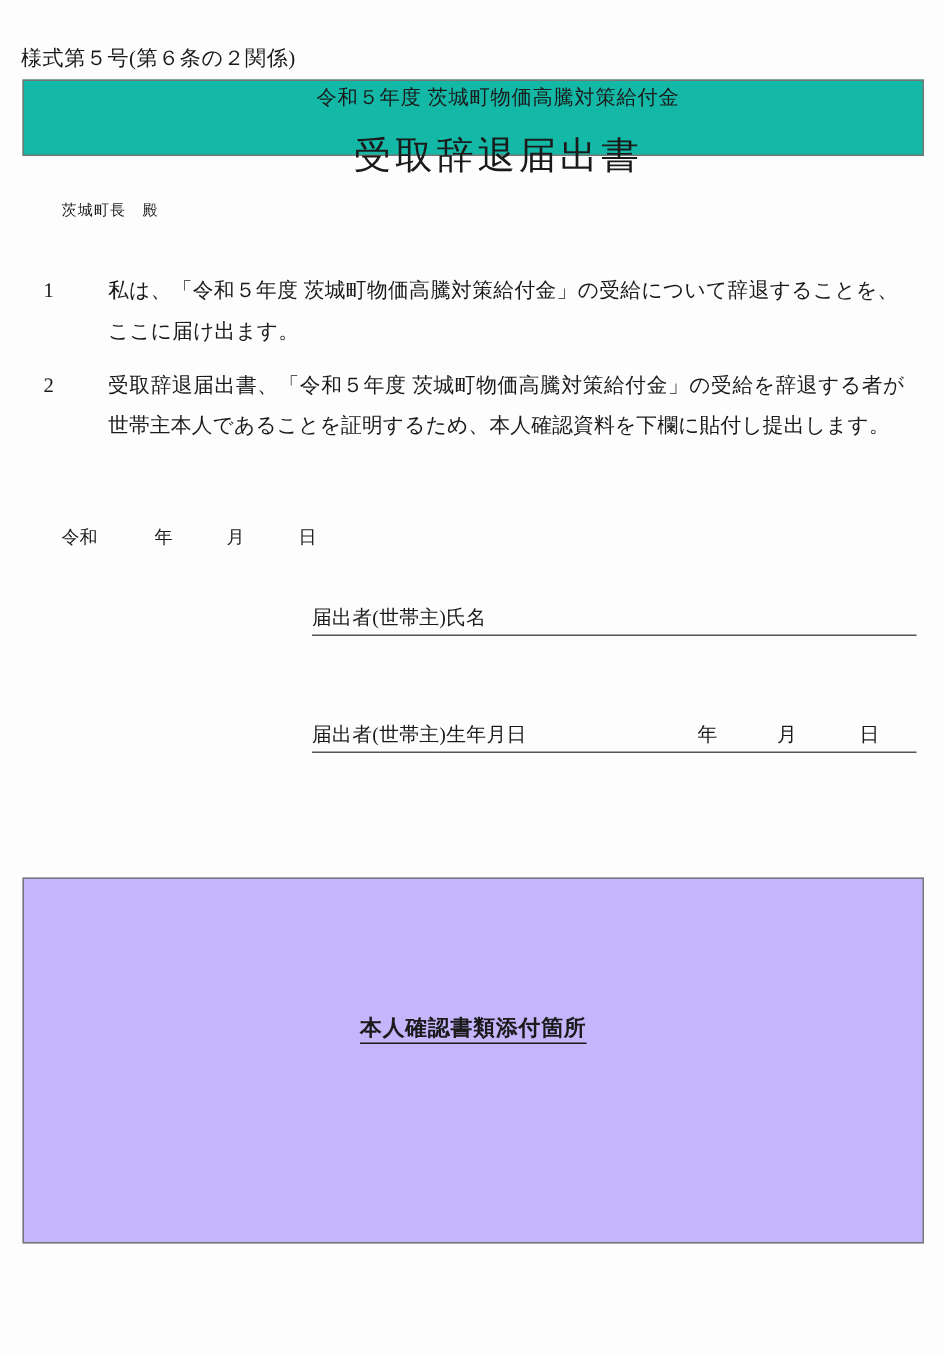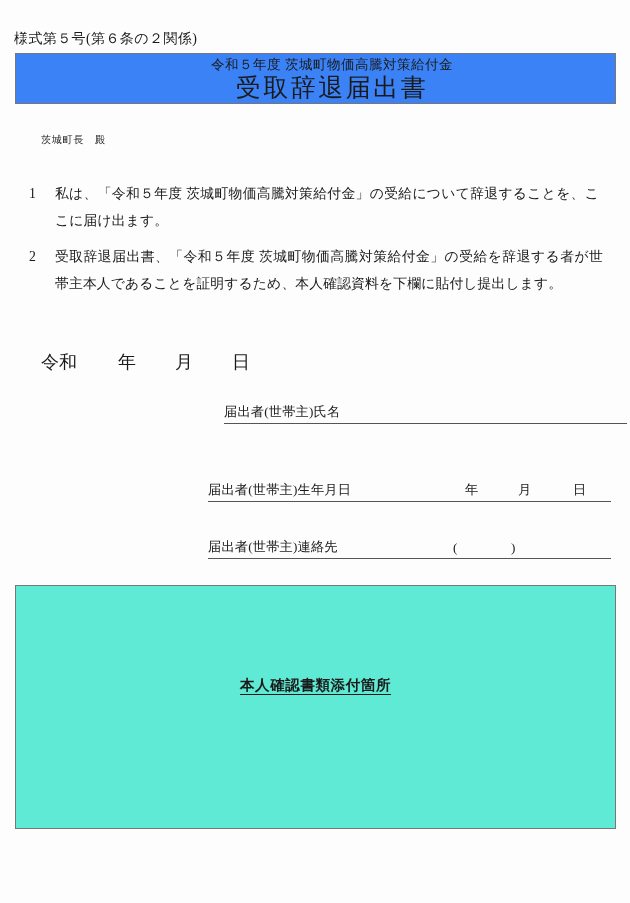--- a/index.html
+++ b/index.html
@@ -36,39 +36,39 @@
 
   
   .title-box {
     position: absolute;
     left: 15px;
     top: 53px;
     width: 601px;
     height: 51px;
     border: 1px solid #777;
     box-sizing: border-box;
-    background: #3b82f6;
+    background: #14b8a6;
     display: flex;
     flex-direction: column;
     align-items: center;
     justify-content: flex-start;
     padding-top: 3px;
     padding-left: 33px;
   }
   .title-sub {
     font-size: 13.5px;
     letter-spacing: 0.5px;
     line-height: 1.2;
     white-space: nowrap;
   }
   .title-main {
     font-size: 25px;
     letter-spacing: 2.5px;
     line-height: 1.15;
-    margin-top: 1px;
+    margin-top: 18px;
     white-space: nowrap;
   }
 
   
   .addressee {
     position: absolute;
     left: 41px;
     top: 133px;
     font-size: 10px;
     letter-spacing: 0.8px;
@@ -86,40 +86,40 @@
   }
   .clause .marker {
     position: absolute;
     left: 0;
     top: 0;
     width: 26px;
     text-align: left;
   }
   .clause .body {
     display: block;
-    margin-left: 26px;
+    margin-left: 43px;
     text-indent: 0;
   }
   .clause-1 {
     left: 29px;
     top: 181px;
     width: 570px;
   }
   .clause-2 {
     left: 29px;
     top: 244px;
     width: 574px;
   }
 
   
   .era-date {
     position: absolute;
     left: 41px;
     top: 350px;
-    font-size: 18px;
+    font-size: 12px;
     white-space: nowrap;
   }
   .era-date .gap-sm { display: inline-block; width: 32px; }
   .era-date .gap-md { display: inline-block; width: 30px; }
 
   
   .sig-row {
     position: absolute;
     left: 208px;
     width: 403px;
@@ -133,41 +133,41 @@
     position: absolute;
     left: 0;
     bottom: 2px;
     letter-spacing: 0.2px;
   }
   .sig-row .mark {
     position: absolute;
     bottom: 2px;
     font-size: 13.2px;
   }
-  .row-name  { top: 402px; margin-left: 16px; }
+  .row-name  { top: 402px; }
   .row-addr  { top: 447px; }
   .row-birth { top: 480px; }
   .row-tel   { top: 537px; }
 
   .mark-year  { left: 257px; }
   .mark-month { left: 310px; }
   .mark-day   { left: 365px; }
   .mark-paren-open  { left: 245px; }
   .mark-paren-close { left: 303px; }
 
   
   .attach-box {
     position: absolute;
     left: 15px;
     top: 585px;
     width: 601px;
     height: 244px;
     border: 1px solid #777;
     box-sizing: border-box;
-    background: #5eead4;
+    background: #c4b5fd;
   }
   .attach-title {
     position: absolute;
     left: 0;
     right: 0;
     top: 90px;
     text-align: center;
     font-size: 14.5px;
     font-weight: bold;
     letter-spacing: 0.6px;
@@ -227,25 +227,20 @@
   </div>
 
 
   <div class="sig-row row-birth">
     <span class="sig-label">届出者(世帯主)生年月日</span>
     <span class="mark mark-year">年</span>
     <span class="mark mark-month">月</span>
     <span class="mark mark-day">日</span>
   </div>
 
-  <div class="sig-row row-tel">
-    <span class="sig-label">届出者(世帯主)連絡先</span>
-    <span class="mark mark-paren-open">(</span>
-    <span class="mark mark-paren-close">)</span>
-  </div>
 
   <div class="attach-box">
     <div class="attach-title">
       <span>本人確認書類添付箇所</span>
     </div>
   </div>
 
 </div>
 
 </body></html>

